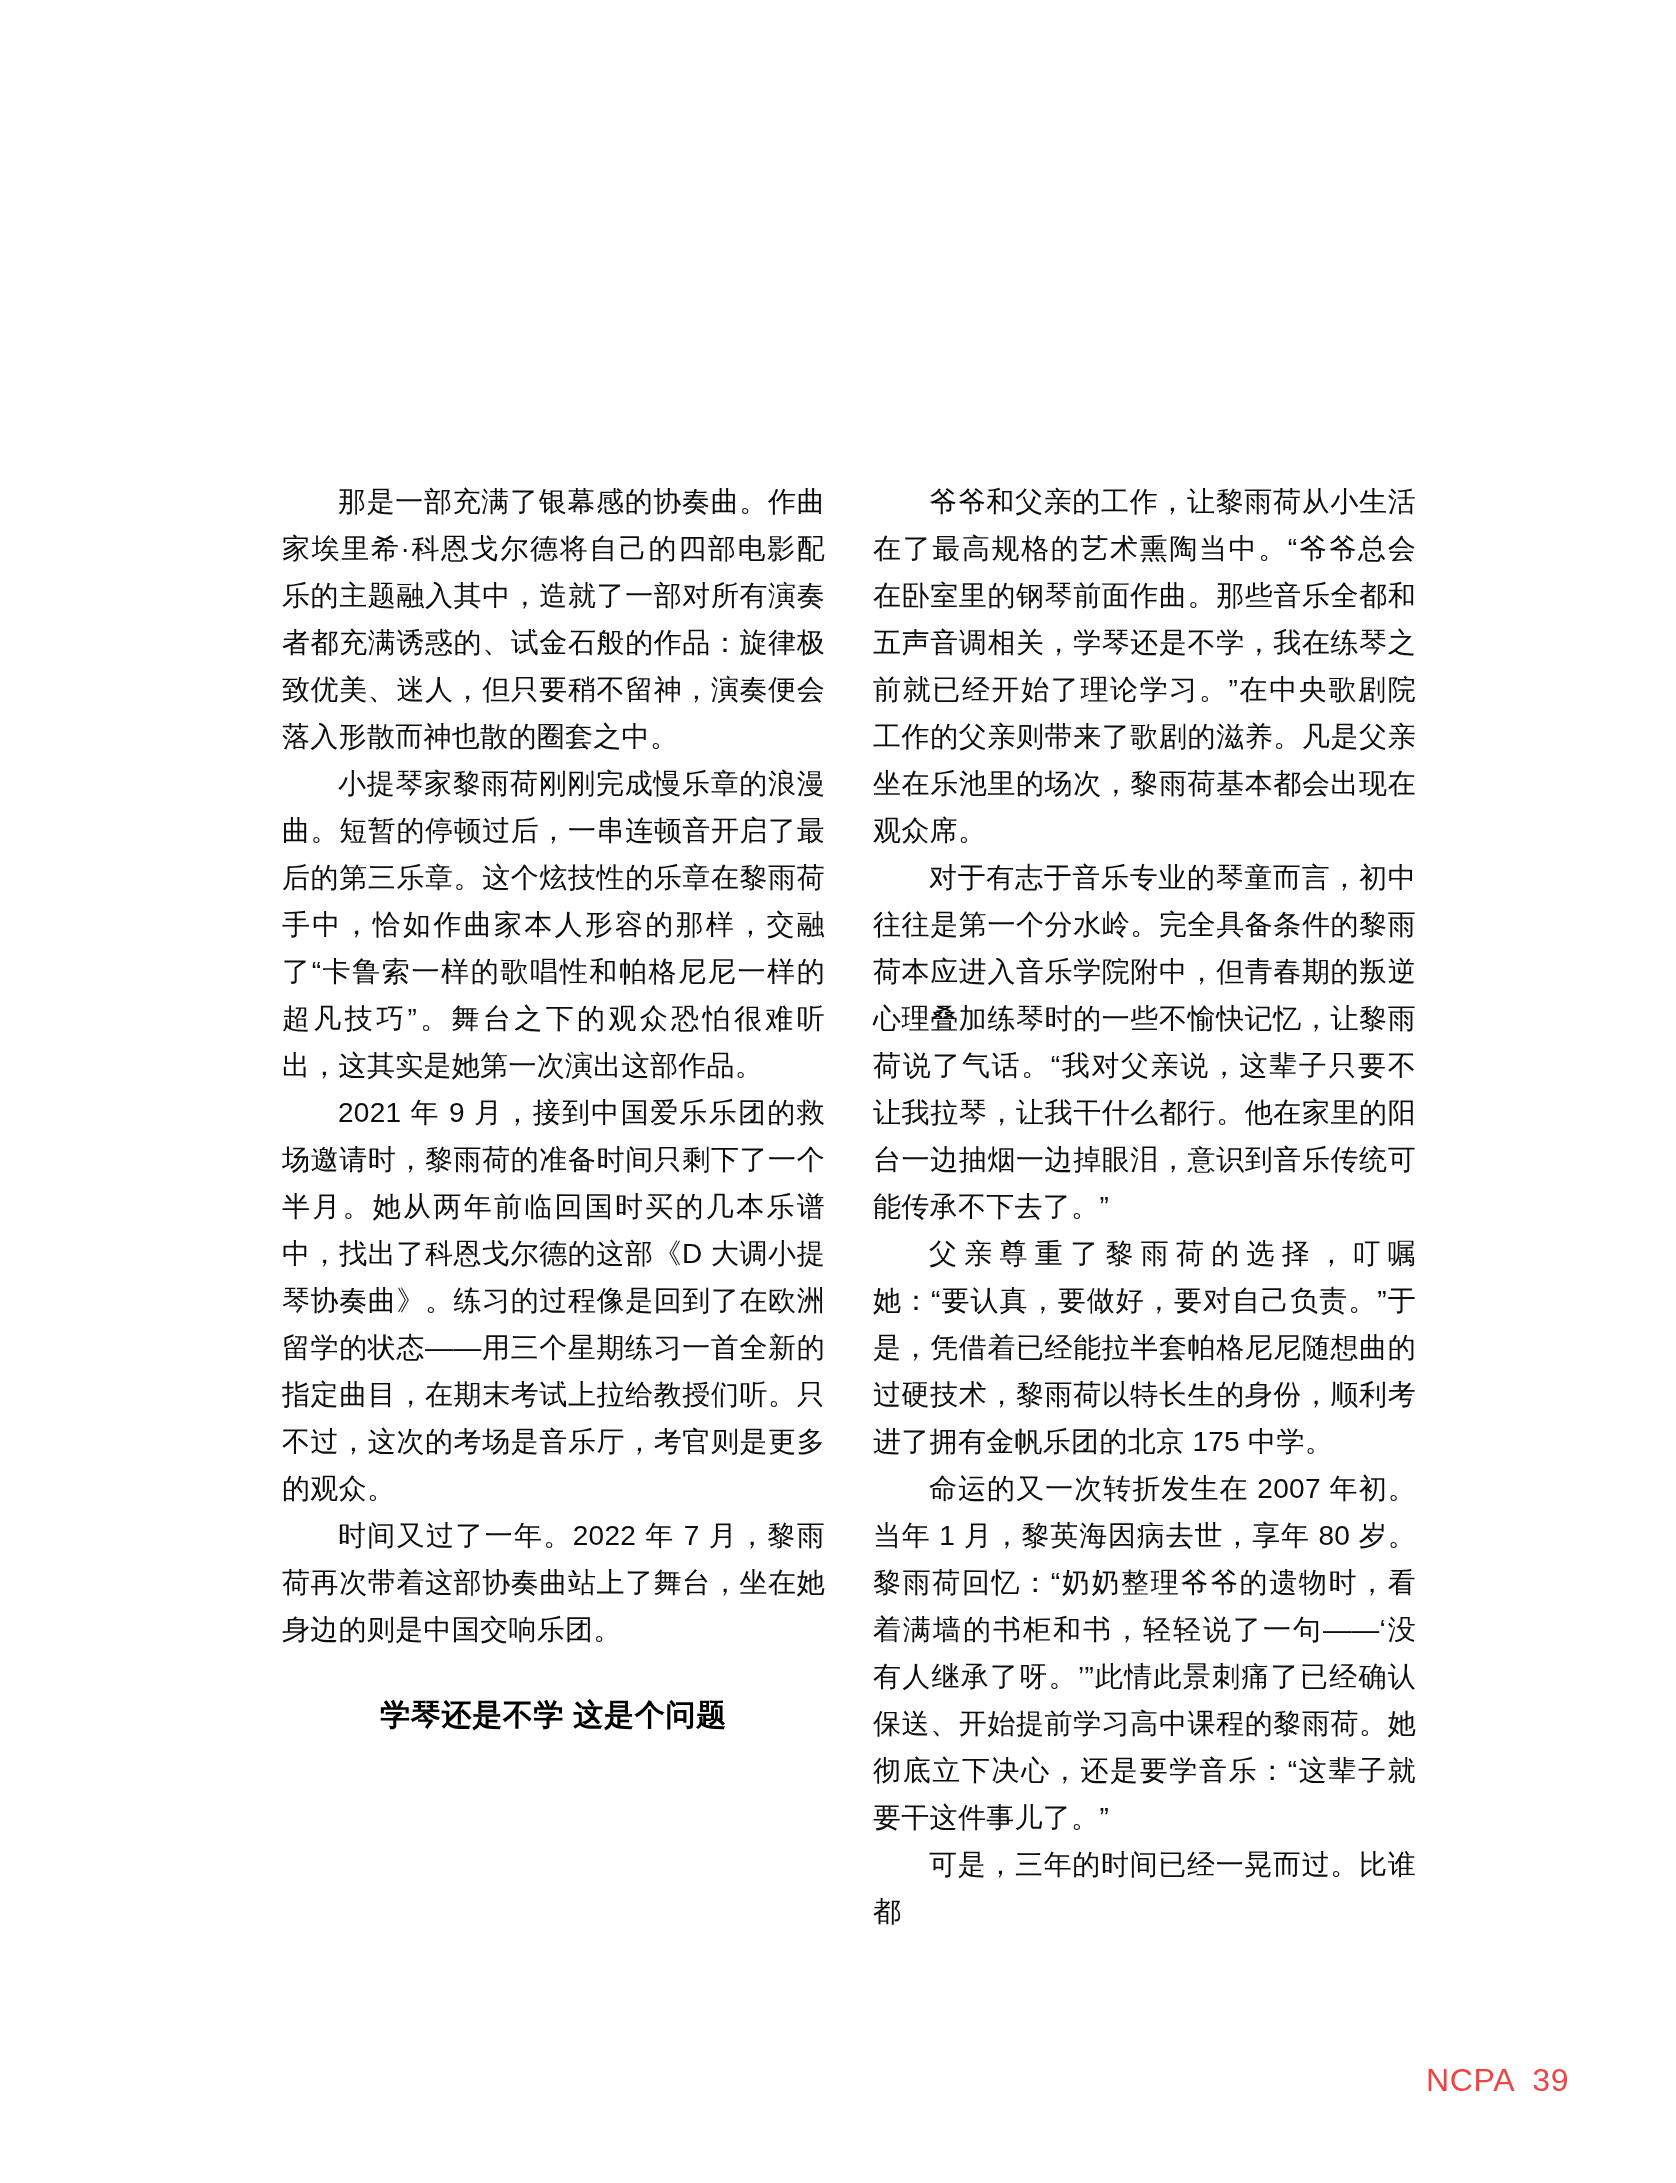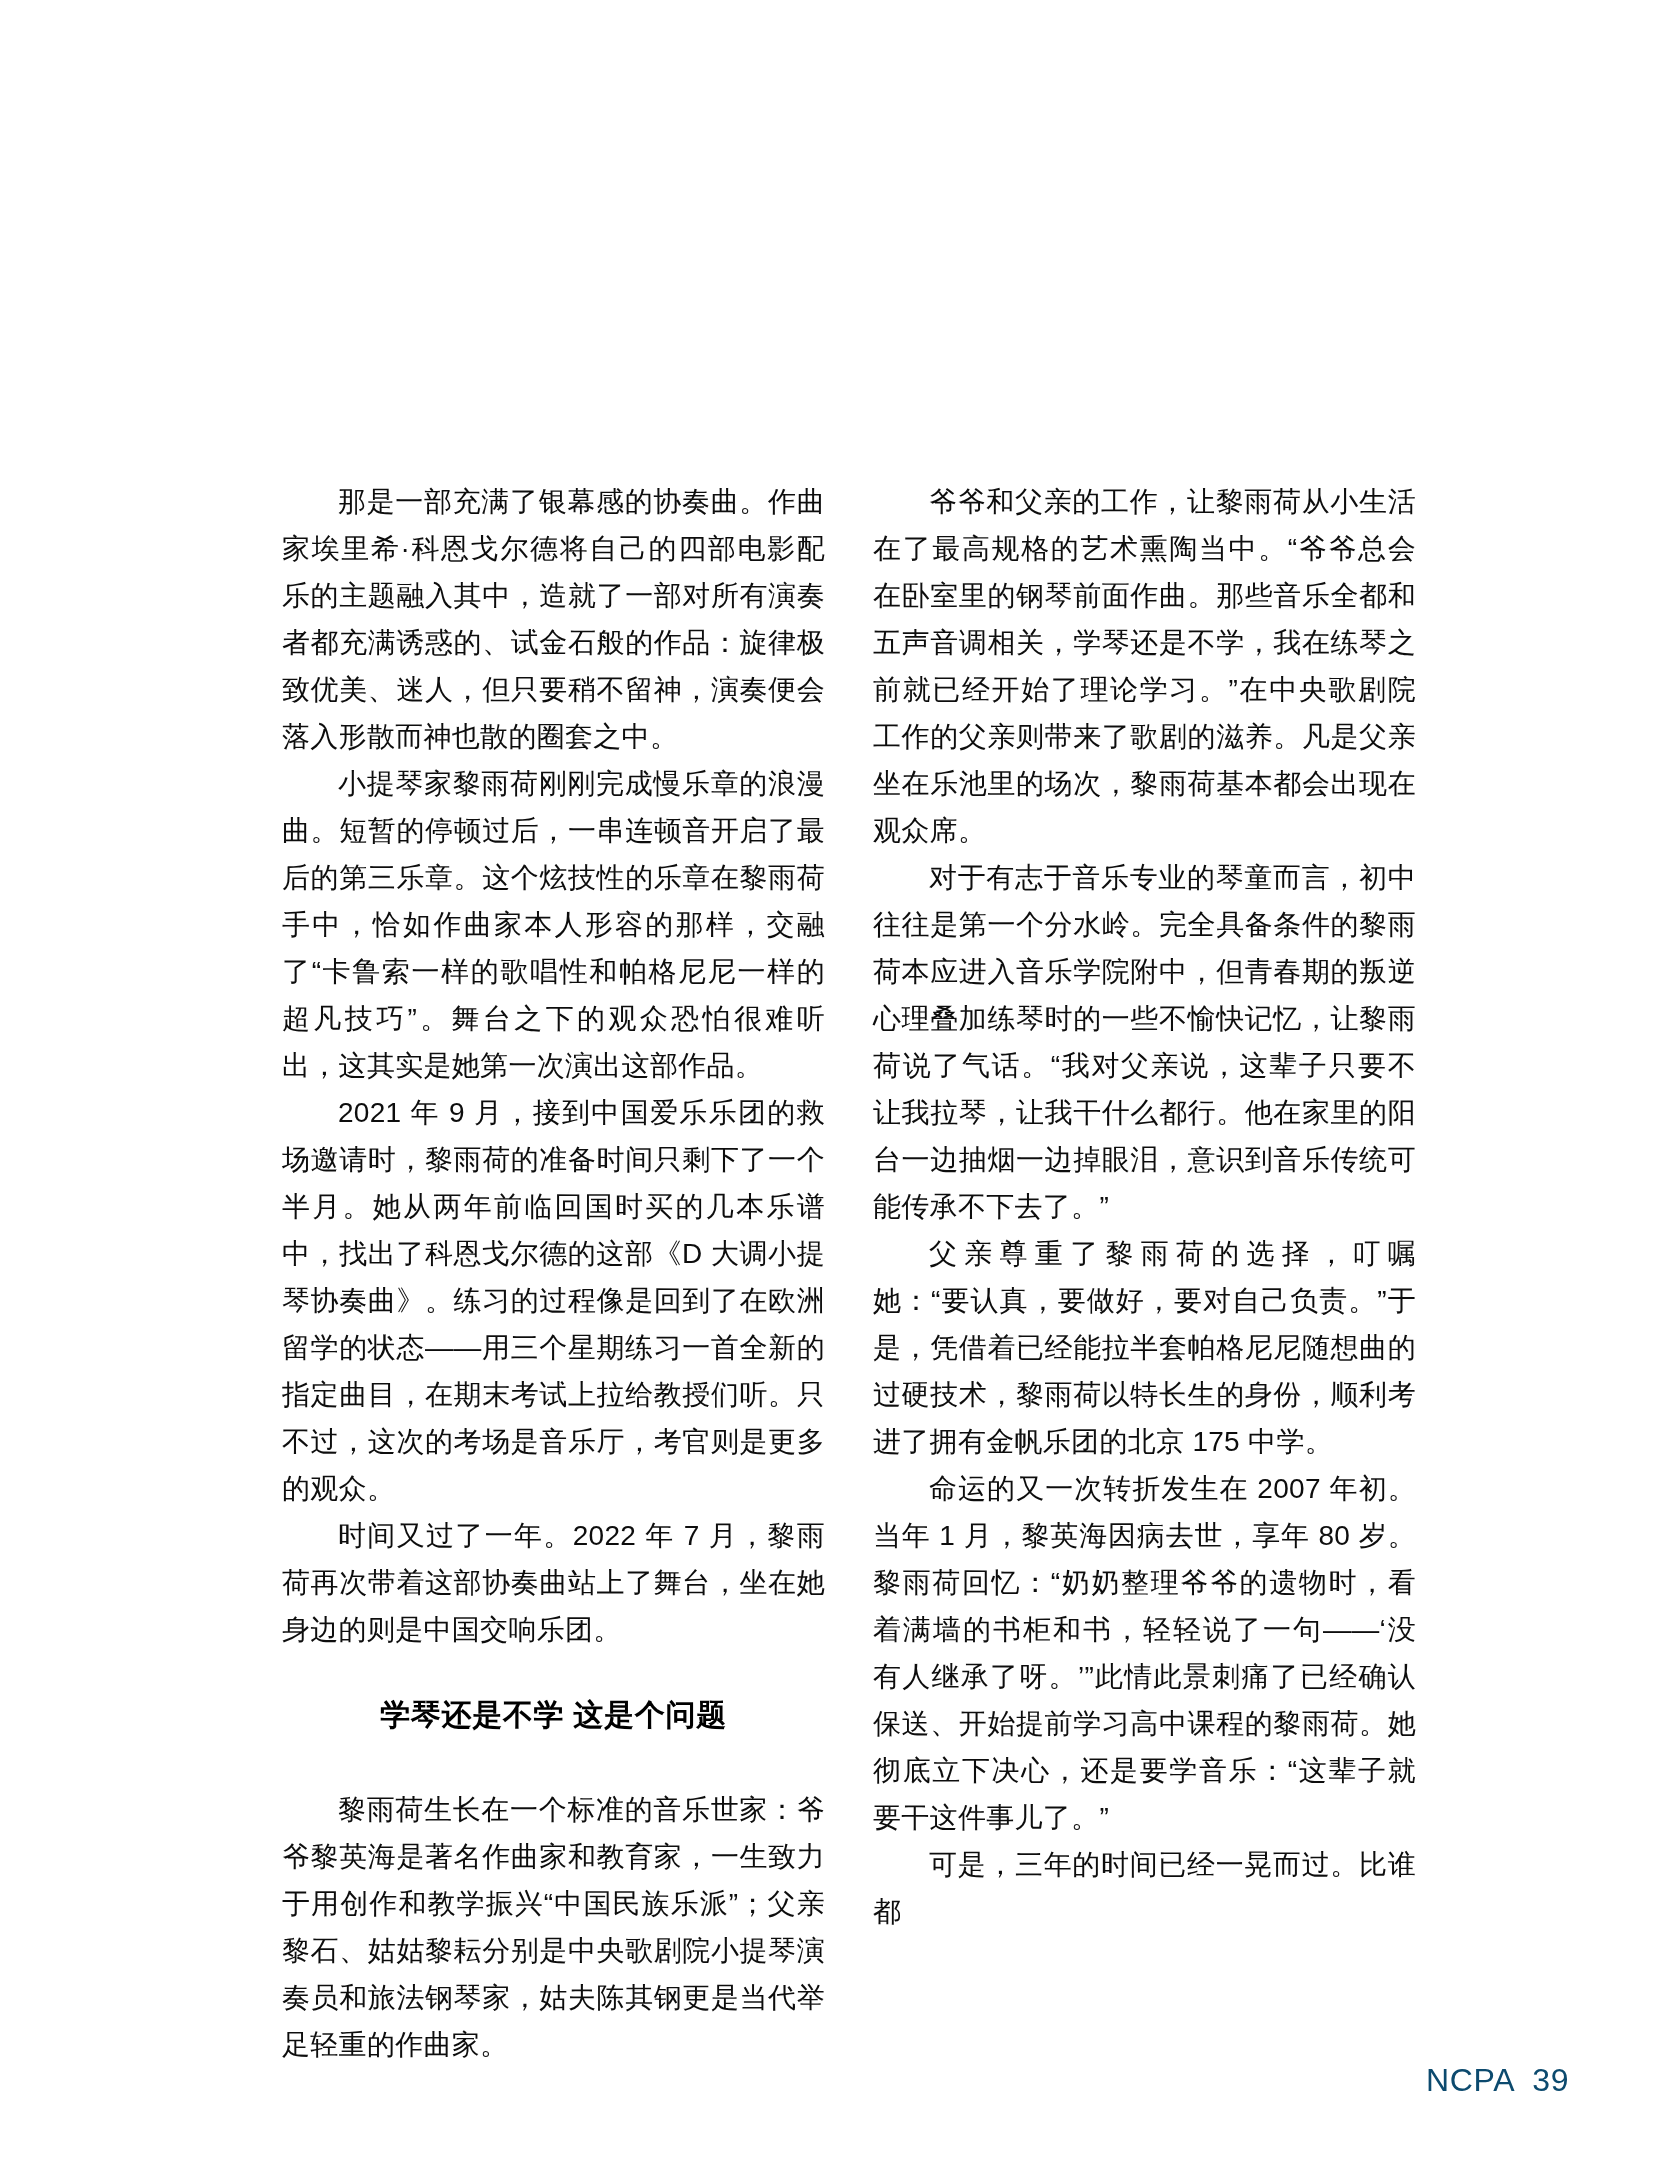--- a/index.html
+++ b/index.html
@@ -49,21 +49,21 @@
   }
   .page-footer {
     position: absolute;
     left: 1426px;
     top: 2064px;
     display: flex;
     align-items: baseline;
     gap: 17px;
     font-size: 32px;
     line-height: 33px;
-    color: #0c4a6e;
+    color: #ef4444;
     letter-spacing: 0.7px;
   }
 </style>
 </head>
 <body>
 
 <div class="page">
 
   <main class="article">
 
@@ -74,24 +74,20 @@
 
           <p class="body-para">小提琴家黎雨荷刚刚完成慢乐章的浪漫曲。短暂的停顿过后，一串连顿音开启了最后的第三乐章。这个炫技性的乐章在黎雨荷手中，恰如作曲家本人形容的那样，交融了“卡鲁索一样的歌唱性和帕格尼尼一样的超凡技巧”。舞台之下的观众恐怕很难听出，这其实是她第一次演出这部作品。</p>
 
           <p class="body-para">2021 年 9 月，接到中国爱乐乐团的救场邀请时，黎雨荷的准备时间只剩下了一个半月。她从两年前临回国时买的几本乐谱中，找出了科恩戈尔德的这部《D 大调小提琴协奏曲》。练习的过程像是回到了在欧洲留学的状态——用三个星期练习一首全新的指定曲目，在期末考试上拉给教授们听。只不过，这次的考场是音乐厅，考官则是更多的观众。</p>
 
           <p class="body-para">时间又过了一年。2022 年 7 月，黎雨荷再次带着这部协奏曲站上了舞台，坐在她身边的则是中国交响乐团。</p>
         </div>
 
       <h2 class="heading">学琴还是不学 这是个问题</h2>
 
-      <div>
-
-          <p class="body-para">黎雨荷生长在一个标准的音乐世家：爷爷黎英海是著名作曲家和教育家，一生致力于用创作和教学振兴“中国民族乐派”；父亲黎石、姑姑黎耘分别是中央歌剧院小提琴演奏员和旅法钢琴家，姑夫陈其钢更是当代举足轻重的作曲家。</p>
-        </div>
     </section>
 
     <section class="col col-right">
       <div>
 
           <p class="body-para">爷爷和父亲的工作，让黎雨荷从小生活在了最高规格的艺术熏陶当中。“爷爷总会在卧室里的钢琴前面作曲。那些音乐全都和五声音调相关，学琴还是不学，我在练琴之前就已经开始了理论学习。”在中央歌剧院工作的父亲则带来了歌剧的滋养。凡是父亲坐在乐池里的场次，黎雨荷基本都会出现在观众席。</p>
 
           <p class="body-para">对于有志于音乐专业的琴童而言，初中往往是第一个分水岭。完全具备条件的黎雨荷本应进入音乐学院附中，但青春期的叛逆心理叠加练琴时的一些不愉快记忆，让黎雨荷说了气话。“我对父亲说，这辈子只要不让我拉琴，让我干什么都行。他在家里的阳台一边抽烟一边掉眼泪，意识到音乐传统可能传承不下去了。”</p>
 
           <p class="body-para">父亲尊重了黎雨荷的选择，叮嘱她：“要认真，要做好，要对自己负责。”于是，凭借着已经能拉半套帕格尼尼随想曲的过硬技术，黎雨荷以特长生的身份，顺利考进了拥有金帆乐团的北京 175 中学。</p>

